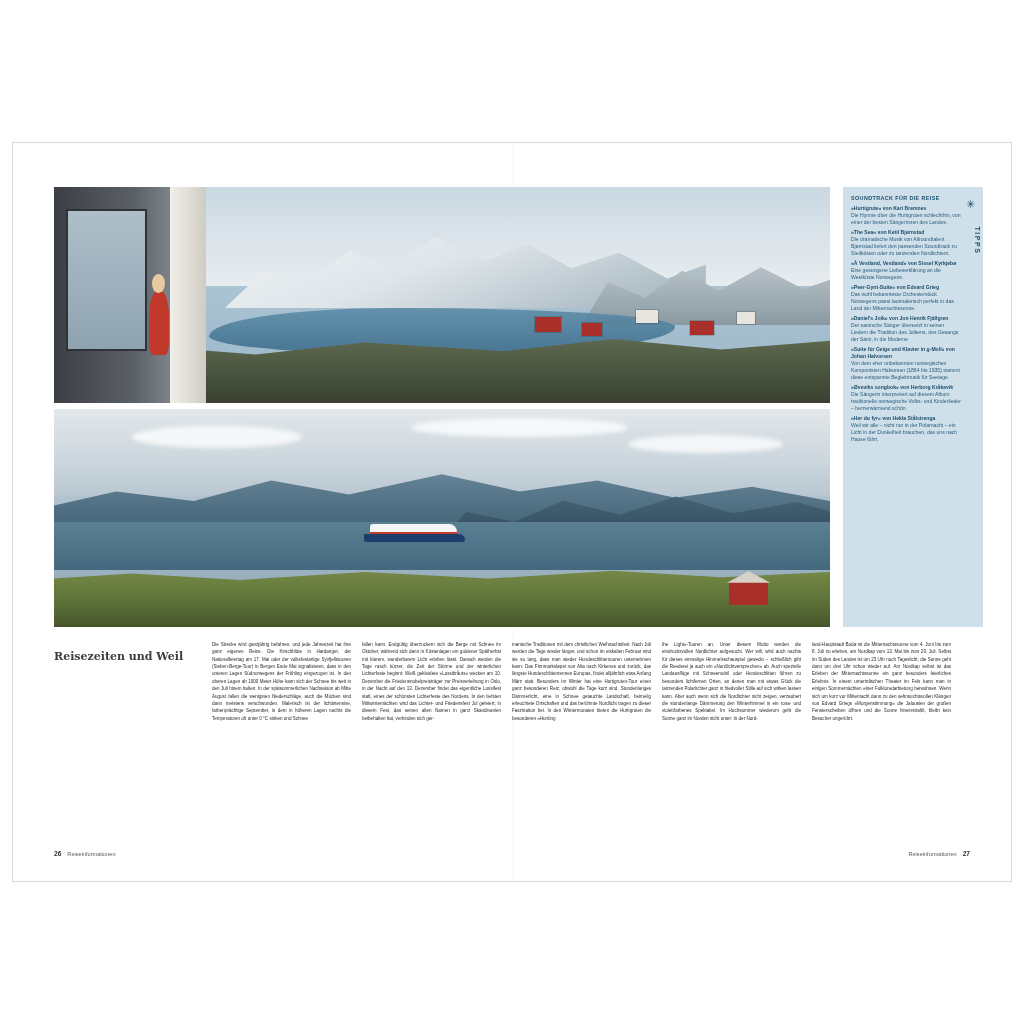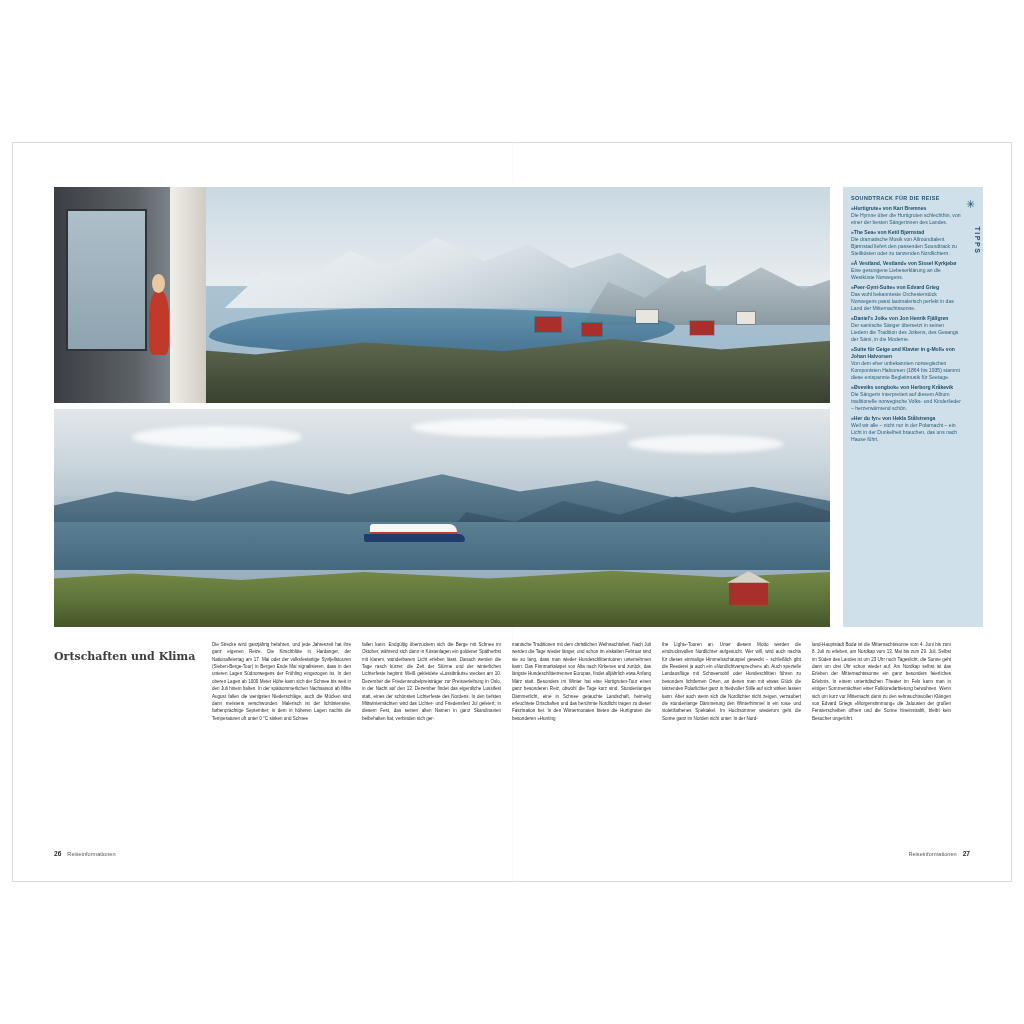--- a/index.html
+++ b/index.html
@@ -359,21 +359,21 @@
           <div class="d">Weil wir alle – nicht nur in der Polarnacht – ein Licht in der Dunkelheit brauchen, das uns nach Hause führt.</div>
         </div>
       </div>
 
       <div class="tips-side">
         <div class="tips-star">✳</div>
         <div class="label">TIPPS</div>
       </div>
     </aside>
 
-    <h1 class="headline">Ortschaften und Klima</h1>
+    <h1 class="headline">Reisezeiten und Weil</h1>
 
     <div class="columns">
       <div class="col">Die Strecke wird ganzjährig befahren, und jede Jahreszeit hat ihre ganz eigenen Reize. Die Kirschblüte in Hardanger, der Nationalfeiertag am 17. Mai oder der volksfestartige Syvfjellstouren (Sieben-Berge-Tour) in Bergen Ende Mai signalisieren, dass in den unteren Lagen Südnorwegens der Frühling eingezogen ist. In den oberen Lagen ab 1000 Meter Höhe kann sich der Schnee bis weit in den Juli hinein halten. In der spätsommerlichen Nachsaison ab Mitte August fallen die wenigsten Niederschläge, auch die Mücken sind dann meistens verschwunden. Malerisch ist der lichtintensive, farbenprächtige September, in dem in höheren Lagen nachts die Temperaturen oft unter 0 °C sinken und Schnee</div>
       <div class="col">fallen kann. Endgültig überzuckern sich die Berge mit Schnee im Oktober, während sich dann in Küstenlagen ein goldener Spätherbst mit klarem, wunderbarem Licht erleben lässt. Danach werden die Tage rasch kürzer, die Zeit der Stürme und der winterlichen Lichterfeste beginnt: Weiß gekleidete »Lussibråuts« wecken am 10. Dezember die Friedensnobelpreisträger zur Preisverleihung in Oslo, in der Nacht auf den 13. Dezember findet das eigentliche Lussifest statt, eines der schönsten Lichterfeste des Nordens. In den tiefsten Mittwinternächten wird das Lichter- und Friedensfest Jul gefeiert; in diesem Fest, das seinen alten Namen in ganz Skandinavien beibehalten hat, verbinden sich ger-</div>
       <div class="col">manische Traditionen mit dem christlichen Weihnachtsfest. Nach Juli werden die Tage wieder länger, und schon im eiskalten Februar sind sie so lang, dass man wieder Hundeschlittentouren unternehmen kann: Das Finnmarksløpet von Alta nach Kirkenes und zurück, das längste Hundeschlittenrennen Europas, findet alljährlich etwa Anfang März statt. Besonders im Winter hat eine Hurtigruten-Tour einen ganz besonderen Reiz, obwohl die Tage kurz sind. Stundenlanges Dämmerlicht, eine in Schnee getauchte Landschaft, heimelig erleuchtete Ortschaften und das berühmte Nordlicht tragen zu dieser Faszination bei. In den Wintermonaten bieten die Hurtigruten die besonderen »Hunting</div>
       <div class="col">the Light«-Touren an. Unter diesem Motto werden die eindrucksvollen Nordlichter aufgesucht. Wer will, wird auch nachts für dieses einmalige Himmelsschauspiel geweckt – schließlich gibt die Reederei ja auch ein »Nordlichtversprechen« ab. Auch spezielle Landausflüge mit Schneemobil oder Hundeschlitten führen zu besonders lichtfernen Orten, an denen man mit etwas Glück die tanzenden Polarlichter ganz in friedvoller Stille auf sich wirken lassen kann. Aber auch wenn sich die Nordlichter nicht zeigen, verzaubert die stundenlange Dämmerung den Winterhimmel in ein rosa- und violettfarbenes Spektakel. Im Hochsommer wiederum geht die Sonne ganz im Norden nicht unter: In der Nord-</div>
       <div class="col">land-Hauptstadt Bodø ist die Mitternachtssonne vom 4. Juni bis zum 8. Juli zu erleben, am Nordkap vom 13. Mai bis zum 29. Juli. Selbst im Süden des Landes ist um 23 Uhr noch Tageslicht; die Sonne geht dann um drei Uhr schon wieder auf. Am Nordkap selbst ist das Erleben der Mitternachtssonne ein ganz besonders feierliches Erlebnis. In einem unterirdischen Theater im Fels kann man in einigen Sommernächten einer Folkloredarbietung beiwohnen. Wenn sich um kurz vor Mitternacht dann zu den sehnsuchtsvollen Klängen von Edvard Griegs »Morgenstimmung« die Jalousien der großen Fensterscheiben öffnen und die Sonne hineinstrahlt, bleibt kein Besucher ungerührt.</div>
     </div>
 
     <div class="folio left">

